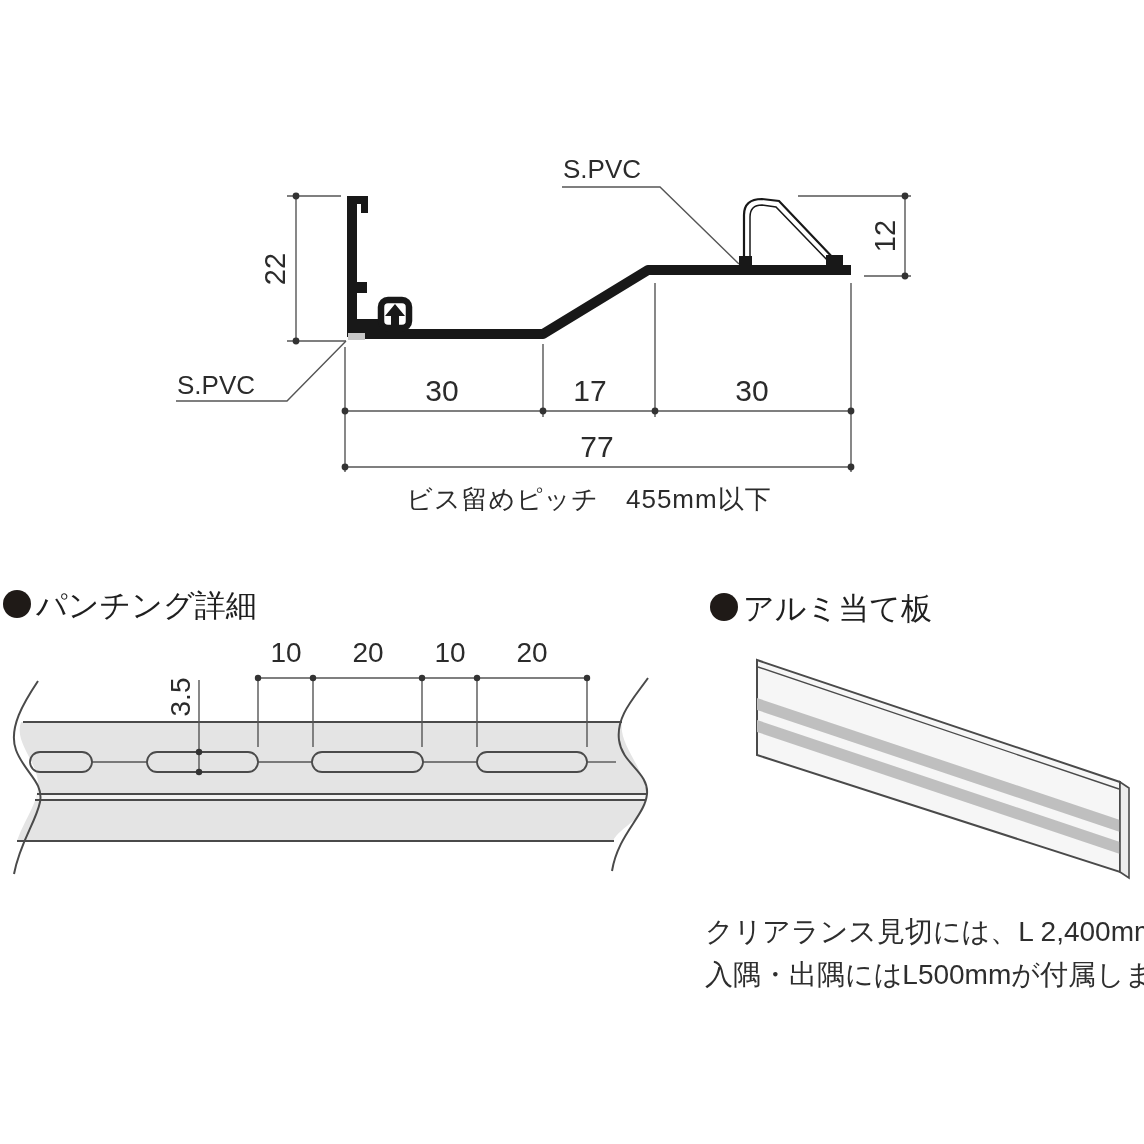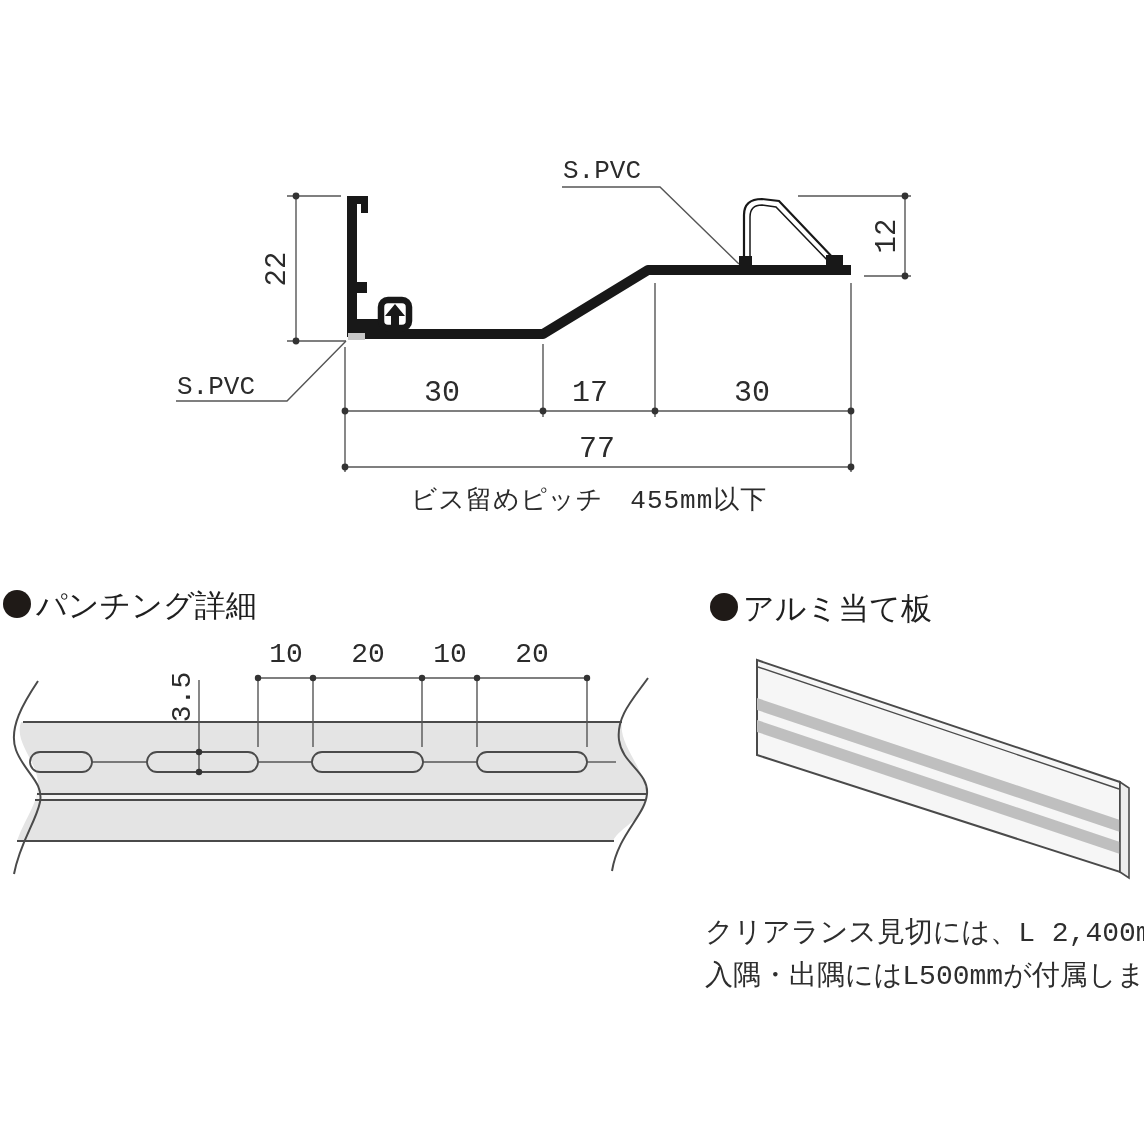--- a/index.html
+++ b/index.html
@@ -1,17 +1,17 @@
 <!DOCTYPE html>
 <html><head>
 <meta charset="utf-8">
 <style>
   html,body{margin:0;padding:0;background:#ffffff;}
   .page{position:relative;width:1144px;height:1144px;background:#fff;overflow:hidden;
-        font-family:Liberation Mono, monospace;}
+        font-family:Liberation Sans, sans-serif;}
   svg{position:absolute;left:0;top:0;}
   .thin{stroke:#555;stroke-width:1.4;fill:none;}
   .edge{stroke:#4a4a4a;stroke-width:1.8;fill:none;}
   .brk{stroke:#4a4a4a;stroke-width:2;fill:none;}
   .dot{fill:#333;}
   .ink{fill:#181818;}
   .inkline{stroke:#181818;fill:none;}
   text{fill:#2b2b2b;}
   .t-dim{font-size:30px;}
   .t-dim-s{font-size:28px;}

